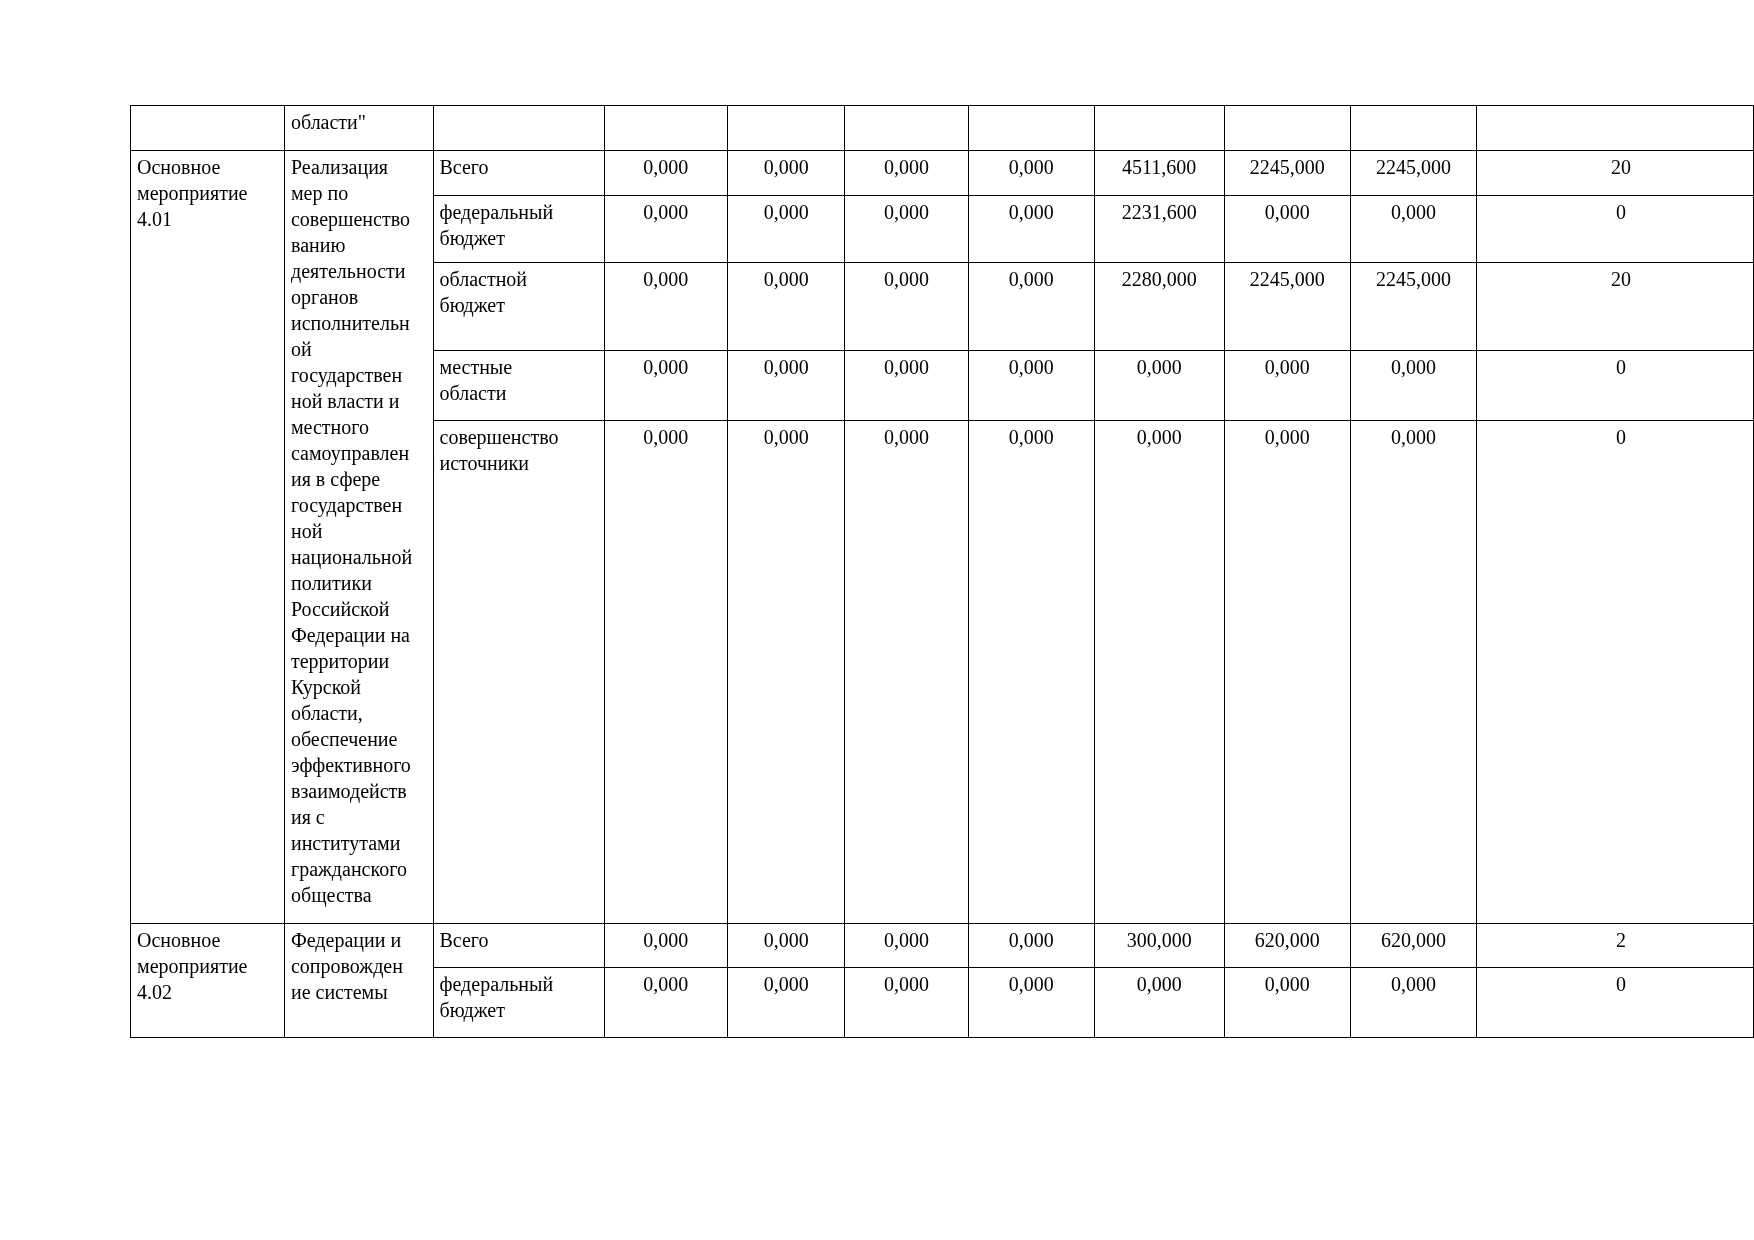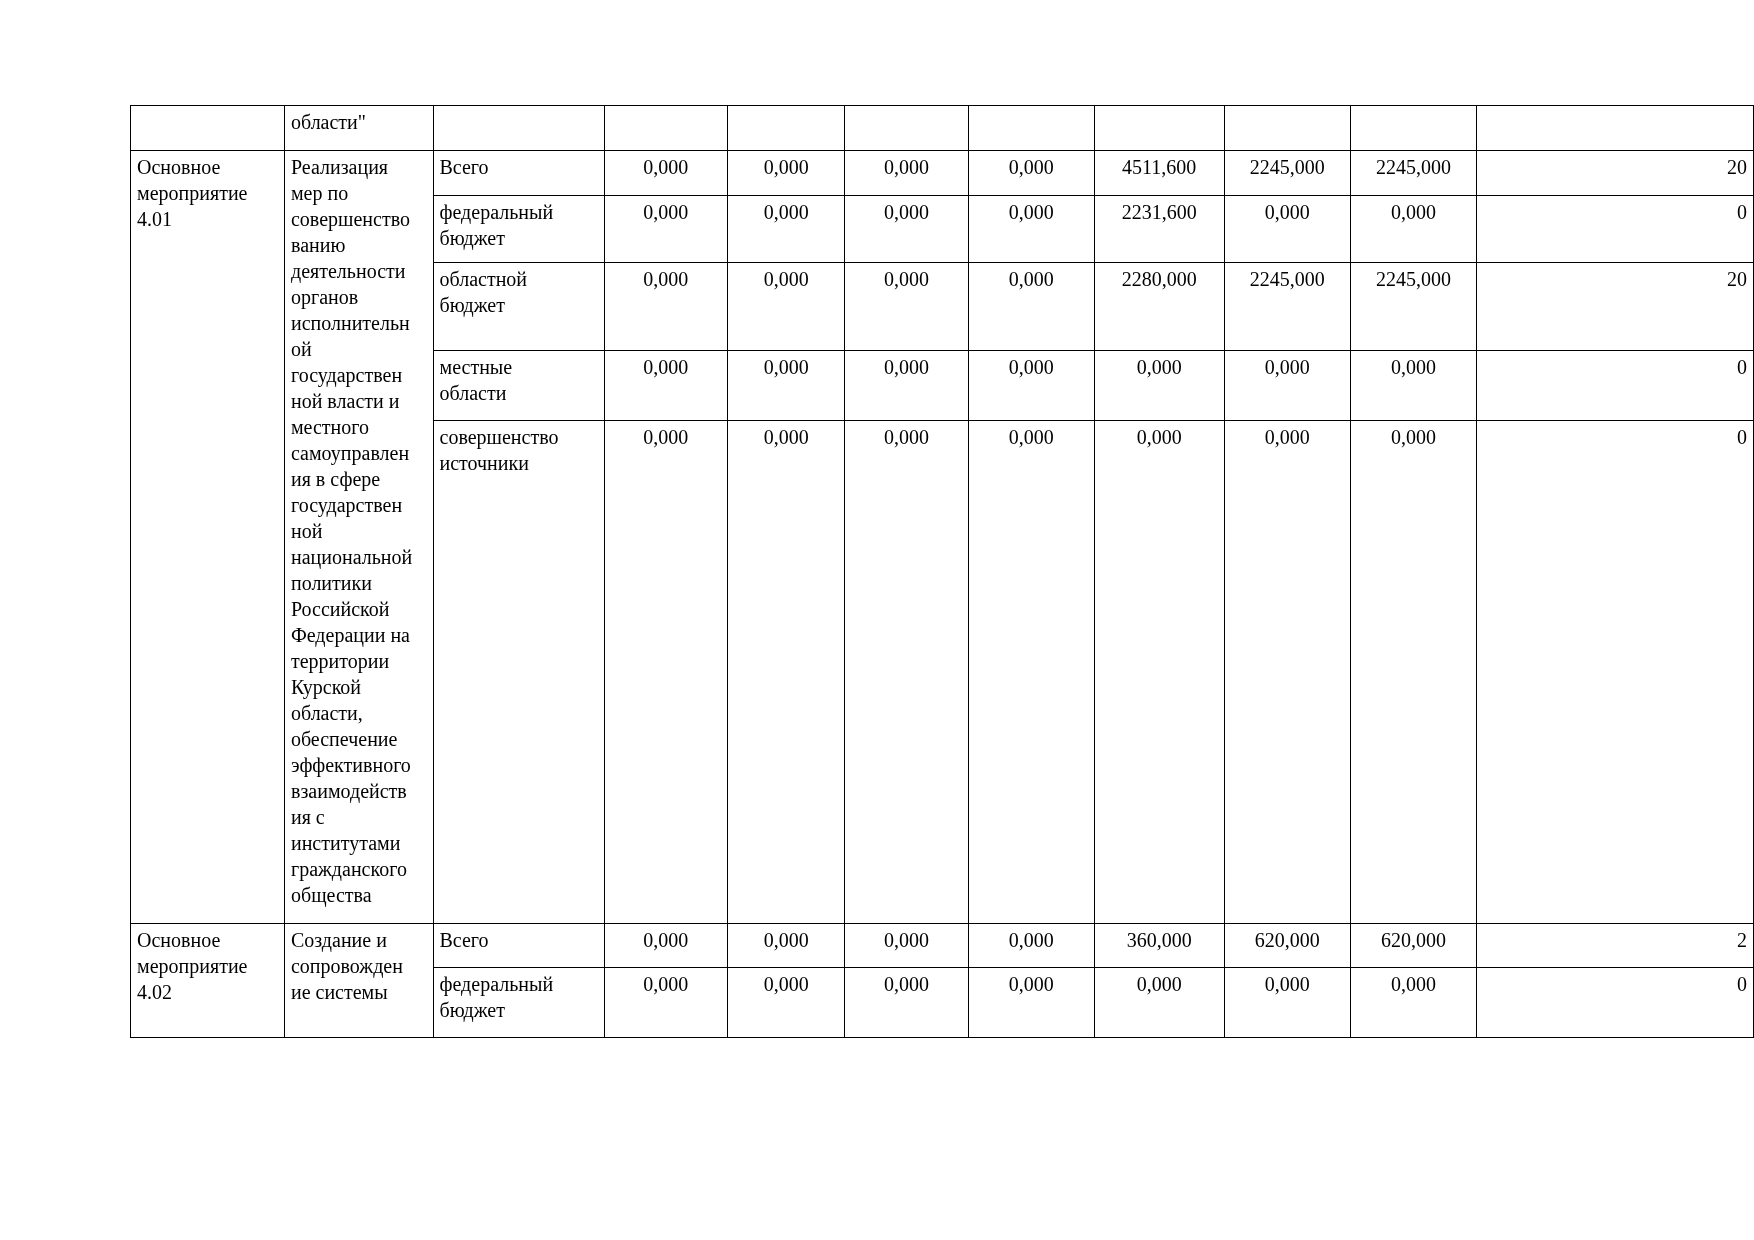--- a/index.html
+++ b/index.html
@@ -31,21 +31,21 @@
   }
   .c-id, .c-name, .c-src { white-space: pre-line; }
   .c-src { vertical-align: middle; margin-top: 48px; }
   .mid { vertical-align: middle; }
   .num {
     text-align: center;
     vertical-align: middle;
     white-space: nowrap;
   }
   .num.cut {
-    text-align: right;
+    text-align: center;
     padding-left: 18px;
   }
 </style>
 </head>
 <body>
 
 <div class="table-wrap">
   <table class="budget">
     <colgroup>
       <col style="width:157px">
@@ -169,29 +169,29 @@
         <td class="num">0,000</td>
         <td class="num">0,000</td>
         <td class="num">0,000</td>
         <td class="num cut">0</td>
       </tr>
 
       <tr style="height:44px">
         <td class="c-id" rowspan="2">Основное
 мероприятие
 4.02</td>
-        <td class="c-name" rowspan="2">Создание и
+        <td class="c-name" rowspan="2">Федерации и
 сопровожден
 ие системы</td>
         <td class="c-src">Всего</td>
         <td class="num">0,000</td>
         <td class="num">0,000</td>
         <td class="num">0,000</td>
         <td class="num">0,000</td>
-        <td class="num">360,000</td>
+        <td class="num">300,000</td>
         <td class="num">620,000</td>
         <td class="num">620,000</td>
         <td class="num cut">2</td>
       </tr>
 
       <tr style="height:70px">
         <td class="c-src">федеральный
 бюджет</td>
         <td class="num">0,000</td>
         <td class="num">0,000</td>

